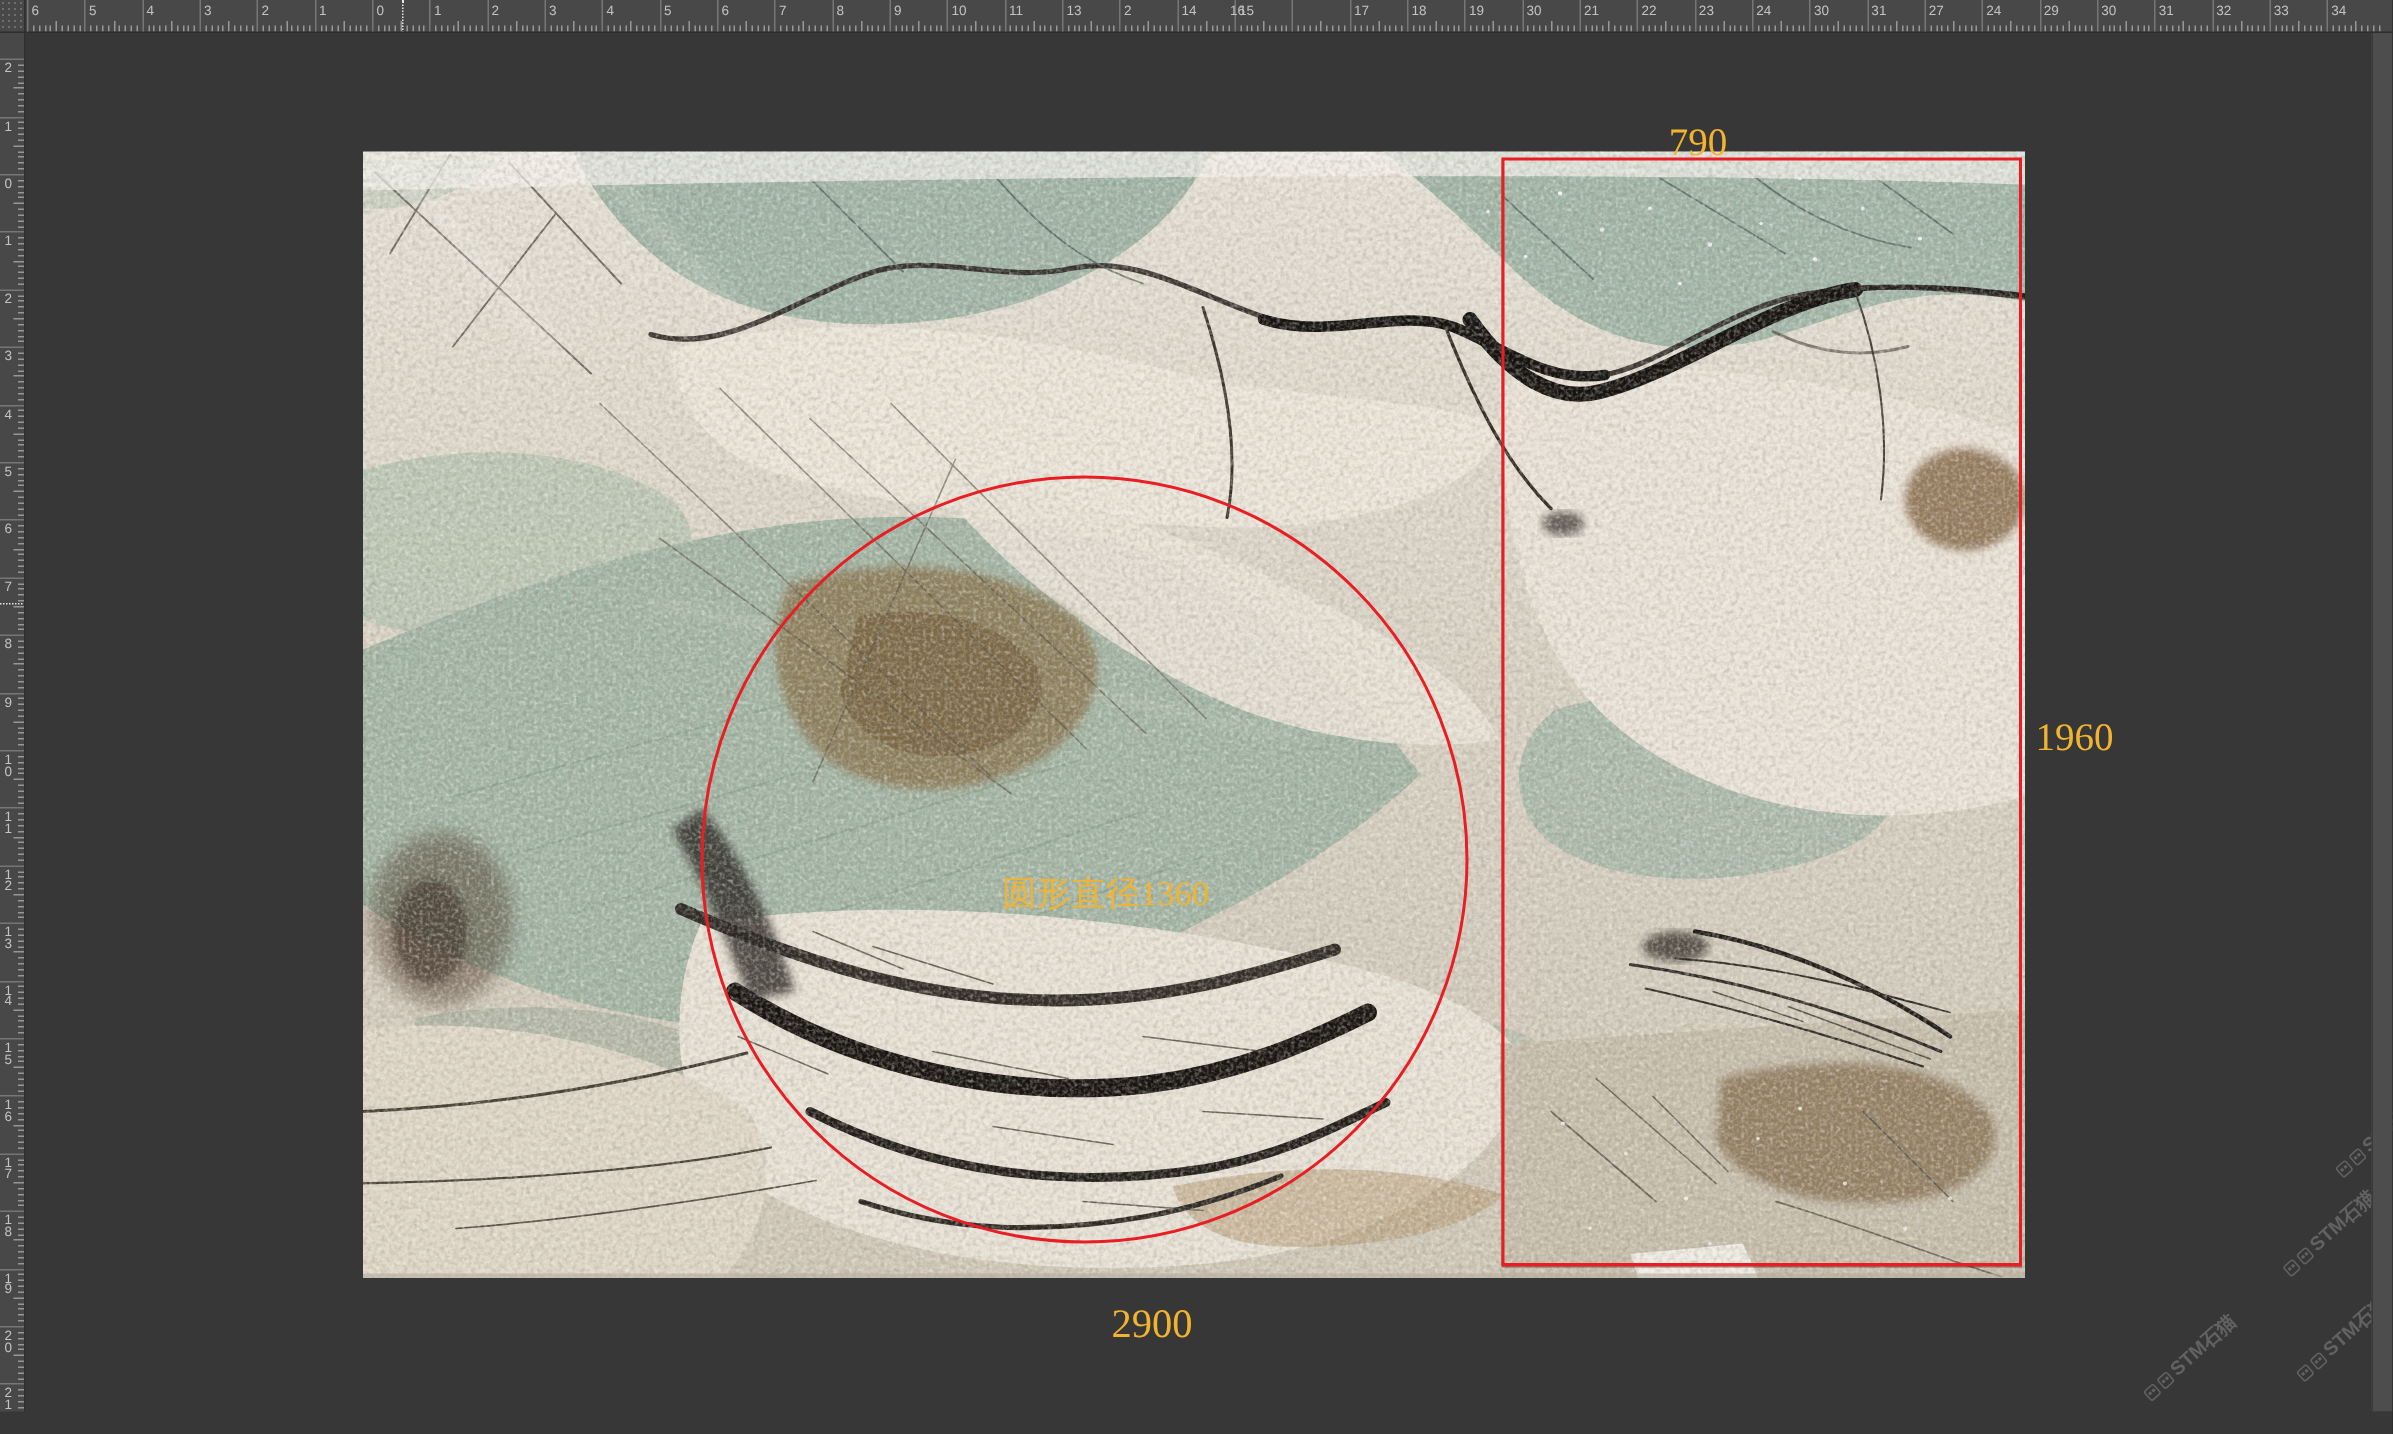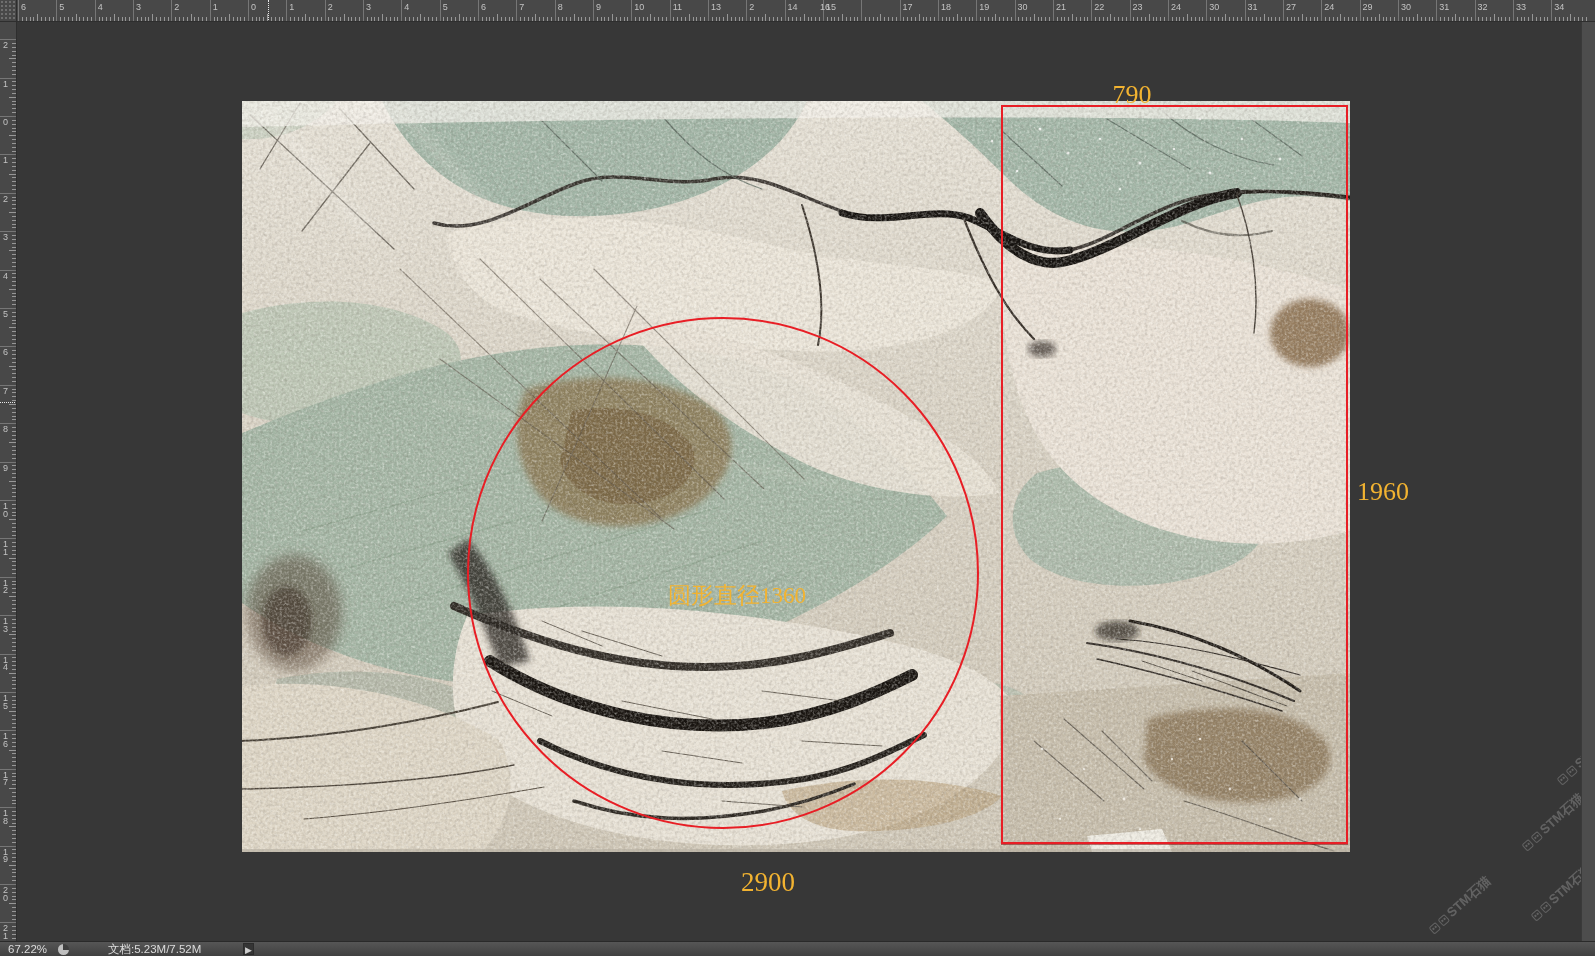--- a/index.html
+++ b/index.html
@@ -985,20 +985,14 @@
     <span>STM石猫</span>
   </div>
   <div class="wm" style="left:1588px;top:756px;">
     <span class="wm-ic"></span>
     <span class="wm-ic"></span>
     <span>STM石猫</span>
   </div>
 
   <div class="vscroll"></div>
 
-  <div class="statusbar">
-    <span class="sb-zoom">67.22%</span>
-    <span class="sb-icon"></span>
-    <span class="sb-doc">文档:5.23M/7.52M</span>
-    <span class="sb-arrow">▶</span>
-  </div>
 
 </div>
 
 </body></html>

